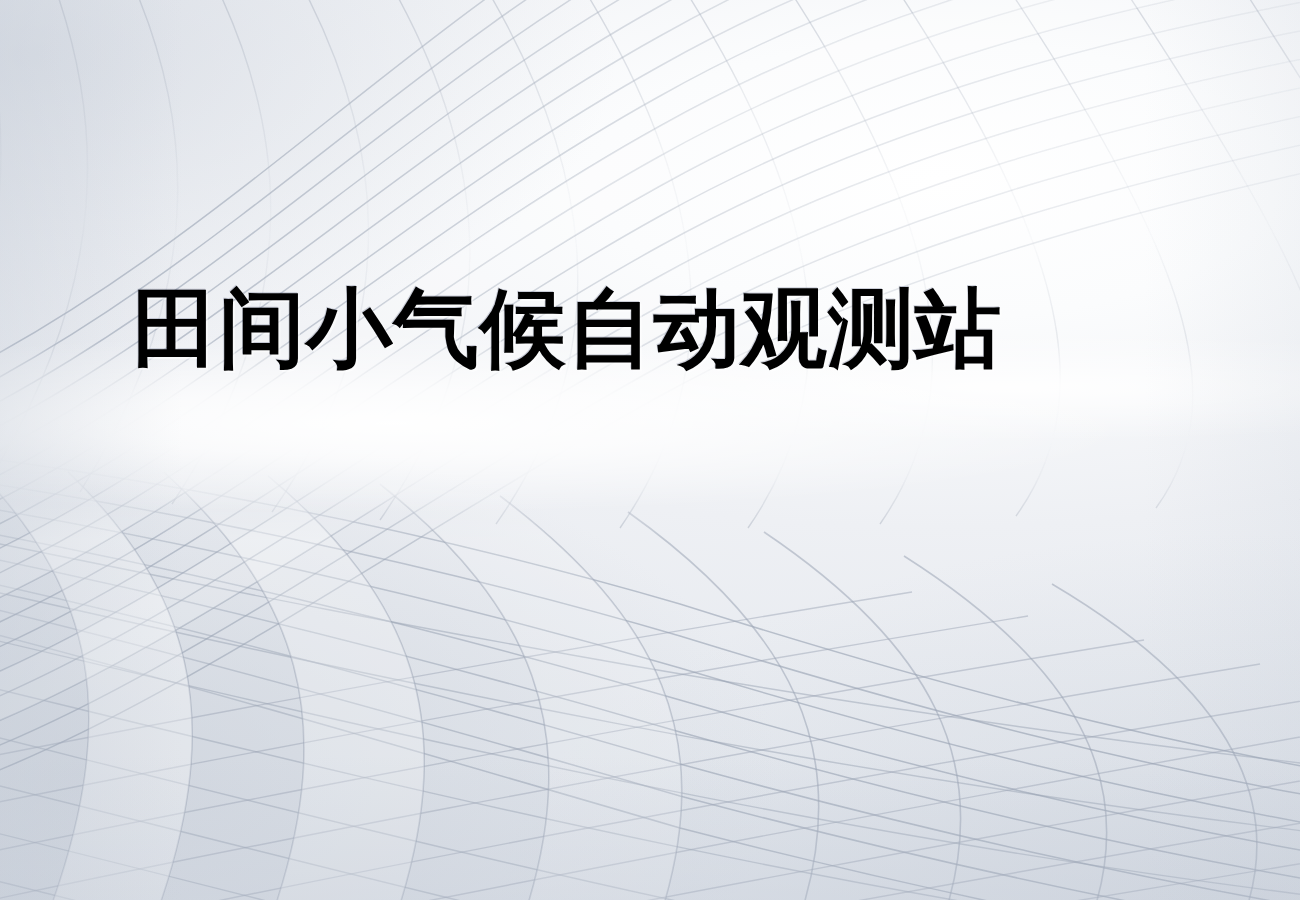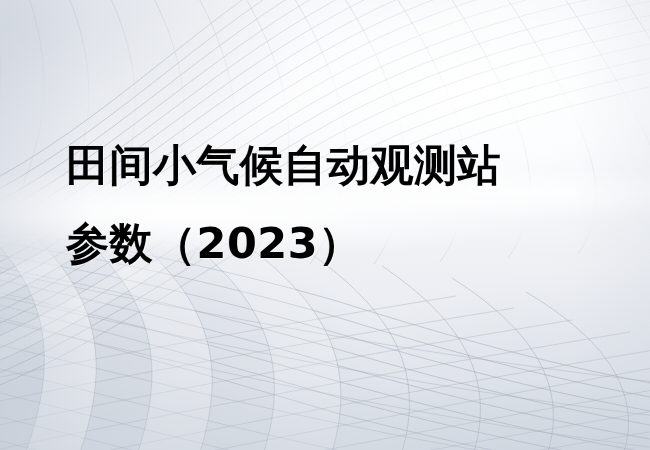--- a/index.html
+++ b/index.html
@@ -219,16 +219,15 @@
         </g>
       </g>
     </svg>
   </div>
 
   <div class="bg-layer" id="bg-streak"></div>
   <div class="bg-layer" id="bg-vignette"></div>
 
   <div id="title-block">
     <div class="title-line">田间小气候自动观测站</div>
-    <div class="title-line">参数（2023）</div>
   </div>
 
 </div>
 
 </body></html>

